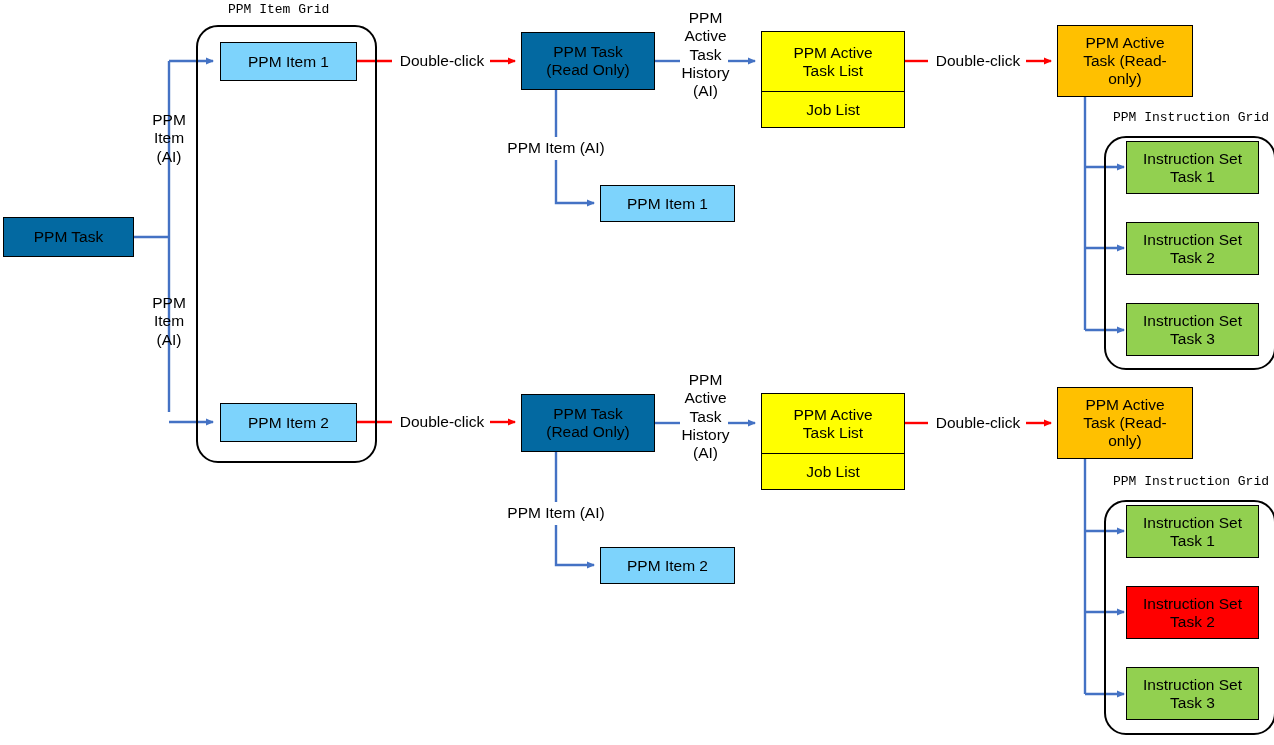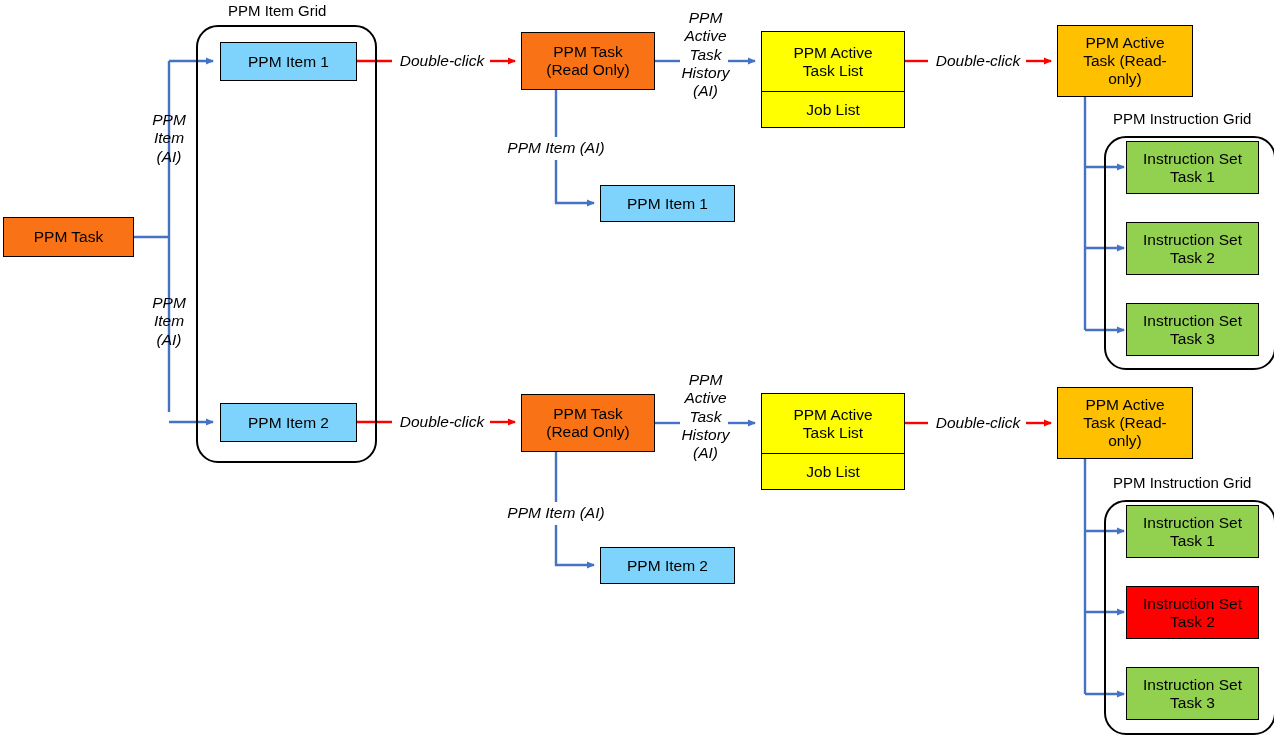--- a/index.html
+++ b/index.html
@@ -31,21 +31,21 @@
     flex-direction: column;
     align-items: center;
     justify-content: center;
     text-align: center;
     color: #000000;
     line-height: 1.15;
     font-size: 15.5px;
     z-index: 3;
   }
   .node .ln { display: block; white-space: nowrap; }
-  .green   { background: #f97316; }
+  .green   { background: #0369a1; }
   .lgreen  { background: #92D050; }
   .salmon  { background: #7dd3fc; }
   .yellow  { background: #FFFF00; }
   .orange  { background: #FFC000; }
   .redbox  { background: #FF0000; }
   .split {
     padding: 0;
     justify-content: flex-start;
   }
   .split .cell {
@@ -60,35 +60,34 @@
   .container {
     position: absolute;
     box-sizing: border-box;
     border: 2.6px solid #000000;
     border-radius: 22px;
     background: transparent;
     z-index: 1;
   }
   .caption {
     position: absolute;
-    font-family: Liberation Sans, sans-serif;
-    font-size: 15px;
+    font-family: Liberation Mono, monospace;
+    font-size: 13px;
     color: #000000;
     white-space: nowrap;
     z-index: 4;
   }
   .edgelabel {
     position: absolute;
     font-family: "Liberation Sans", sans-serif;
     font-size: 15.5px;
     color: #000000;
     text-align: center;
     line-height: 1.18;
     z-index: 4;
-    font-style: italic;
   }
   .edgelabel .ln { display: block; white-space: nowrap; }
 </style>
 </head>
 <body>
 
 <div id="canvas">
 
   <svg class="wires" viewBox="0 0 1274 745">
     <defs>

